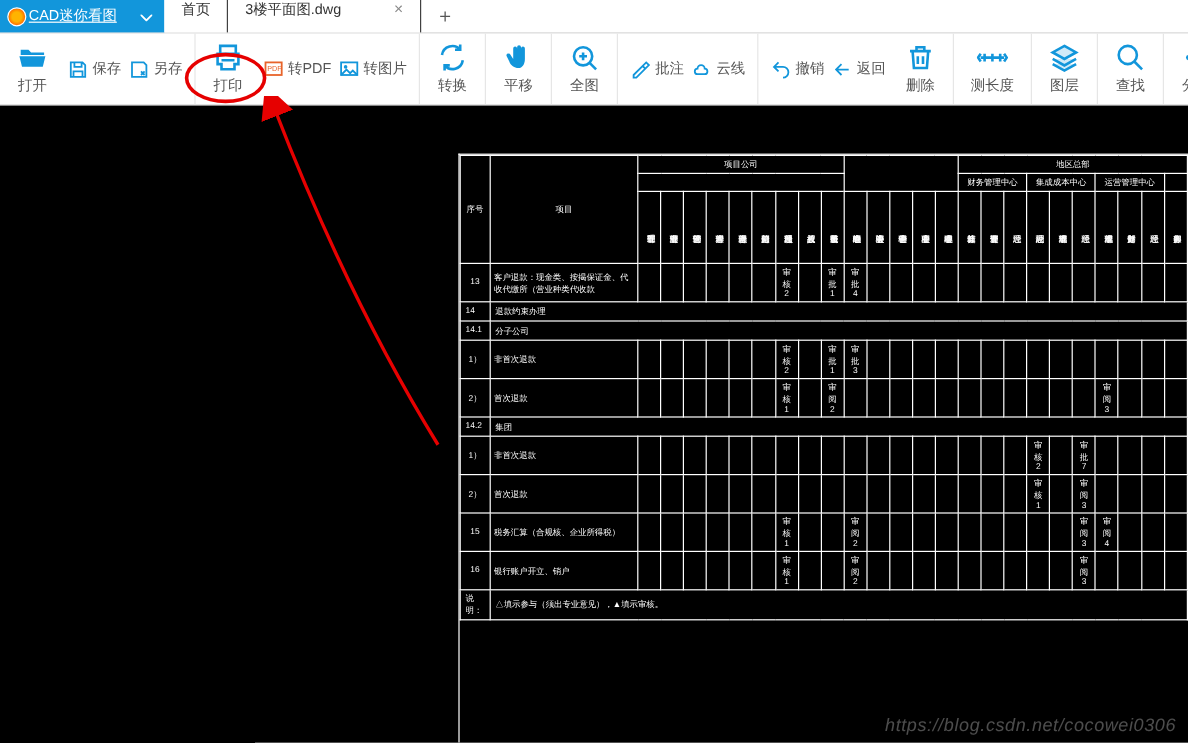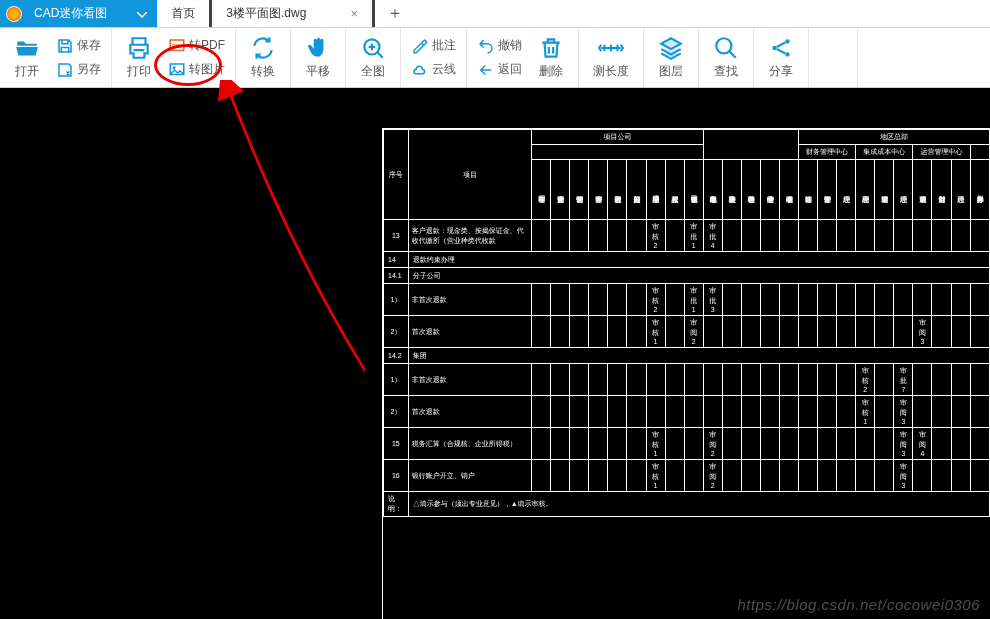--- a/index.html
+++ b/index.html
@@ -1,36 +1,36 @@
 <!DOCTYPE html>
 <html><head>
 <meta charset="utf-8">
 <style>
 * { margin: 0; padding: 0; box-sizing: border-box; font-family: "Microsoft YaHei", Arial, sans-serif; }
 body { width: 990px; height: 619px; background: #fff; overflow: hidden; position: relative; }
 
 .titlebar { height: 28px; display: flex; align-items: stretch; border-bottom: 1px solid #d0d0d0; background: #fff; }
-.app-title { background: #1296db; color: #fff; display: flex; align-items: center; padding: 0 10px 0 6px; font-size: 12px; gap: 12px; position: relative; }
+.app-title { background: #1296db; color: #fff; display: flex; align-items: center; padding: 0 10px 0 6px; font-size: 12px; gap: 2px; position: relative; text-decoration: underline; }
 .app-title .logo { width: 16px; height: 16px; background: radial-gradient(circle, #ffb300 40%, #ff6f00 70%); border-radius: 50%; border: 1px solid #fff; }
 .app-title .chev { margin-left: 18px; }
-.tab { display: flex; align-items: center; padding: 0 14px; font-size: 12px; color: #333; border-right: 3px solid #404040; background: #fff; position: relative; }
+.tab { display: flex; padding: 0 14px; font-size: 12px; color: #333; border-right: 1px solid #404040; background: #fff; position: relative; }
 .tab.active { background: #fff; }
 .tab .close { margin-left: 44px; color: #888; font-size: 13px; }
 .tab-add { display: flex; align-items: center; padding: 0 12px; color: #555; font-size: 16px; }
 
 .toolbar { height: 60px; display: flex; align-items: stretch; border-bottom: 1px solid #d0d0d0; background: #fff; }
 .tb-group { display: flex; border-right: 1px solid #e6e6e6; padding: 4px 4px; }
 .tb-col { display: flex; flex-direction: column; justify-content: center; align-items: flex-end; padding: 2px 6px; min-width: 40px; }
 .tb-item { display: flex; align-items: center; gap: 3px; font-size: 12px; color: #555; padding: 2px 2px; cursor: pointer; white-space: nowrap; }
 .tb-big { flex-direction: column; gap: 2px; font-size: 12px; color: #555; padding: 4px 4px; }
 .tb-icon { width: 18px; height: 18px; display: inline-flex; align-items: center; justify-content: center; color: #1296db; }
 .tb-icon svg { width: 18px; height: 18px; }
 .tb-big .tb-icon { width: 26px; height: 26px; }
 .tb-big .tb-icon svg { width: 26px; height: 26px; }
-.tb-stack { display: flex; flex-direction: column; gap: 2px; padding: 2px 4px; justify-content: center; }
+.tb-stack { display: flex; gap: 2px; padding: 2px 4px; justify-content: center; }
 
 .canvas-area { position: absolute; top: 88px; left: 0; right: 0; bottom: 0; background: #000; overflow: hidden; }
 .drawing { position: absolute; top: 40px; left: 382px; right: 0; bottom: 0; border: 1px solid #fff; border-right: none; border-bottom: none; color: #fff; font-size: 8px; }
 .drawing table { border-collapse: collapse; width: 100%; }
 .drawing td, .drawing th { border: 1px solid #fff; padding: 2px 3px; font-size: 7px; color: #fff; vertical-align: middle; text-align: center; }
 .col-hdr td { writing-mode: vertical-rl; height: 60px; font-size: 7px; white-space: nowrap; }
 .data-row td { height: 30px; }
 .sec-row td { height: 16px; text-align: left; padding-left: 4px; }
 
 .highlight-oval { position: absolute; left: 154px; top: 44px; width: 68px; height: 42px; border: 3px solid #e60000; border-radius: 50%; pointer-events: none; z-index: 50; }

